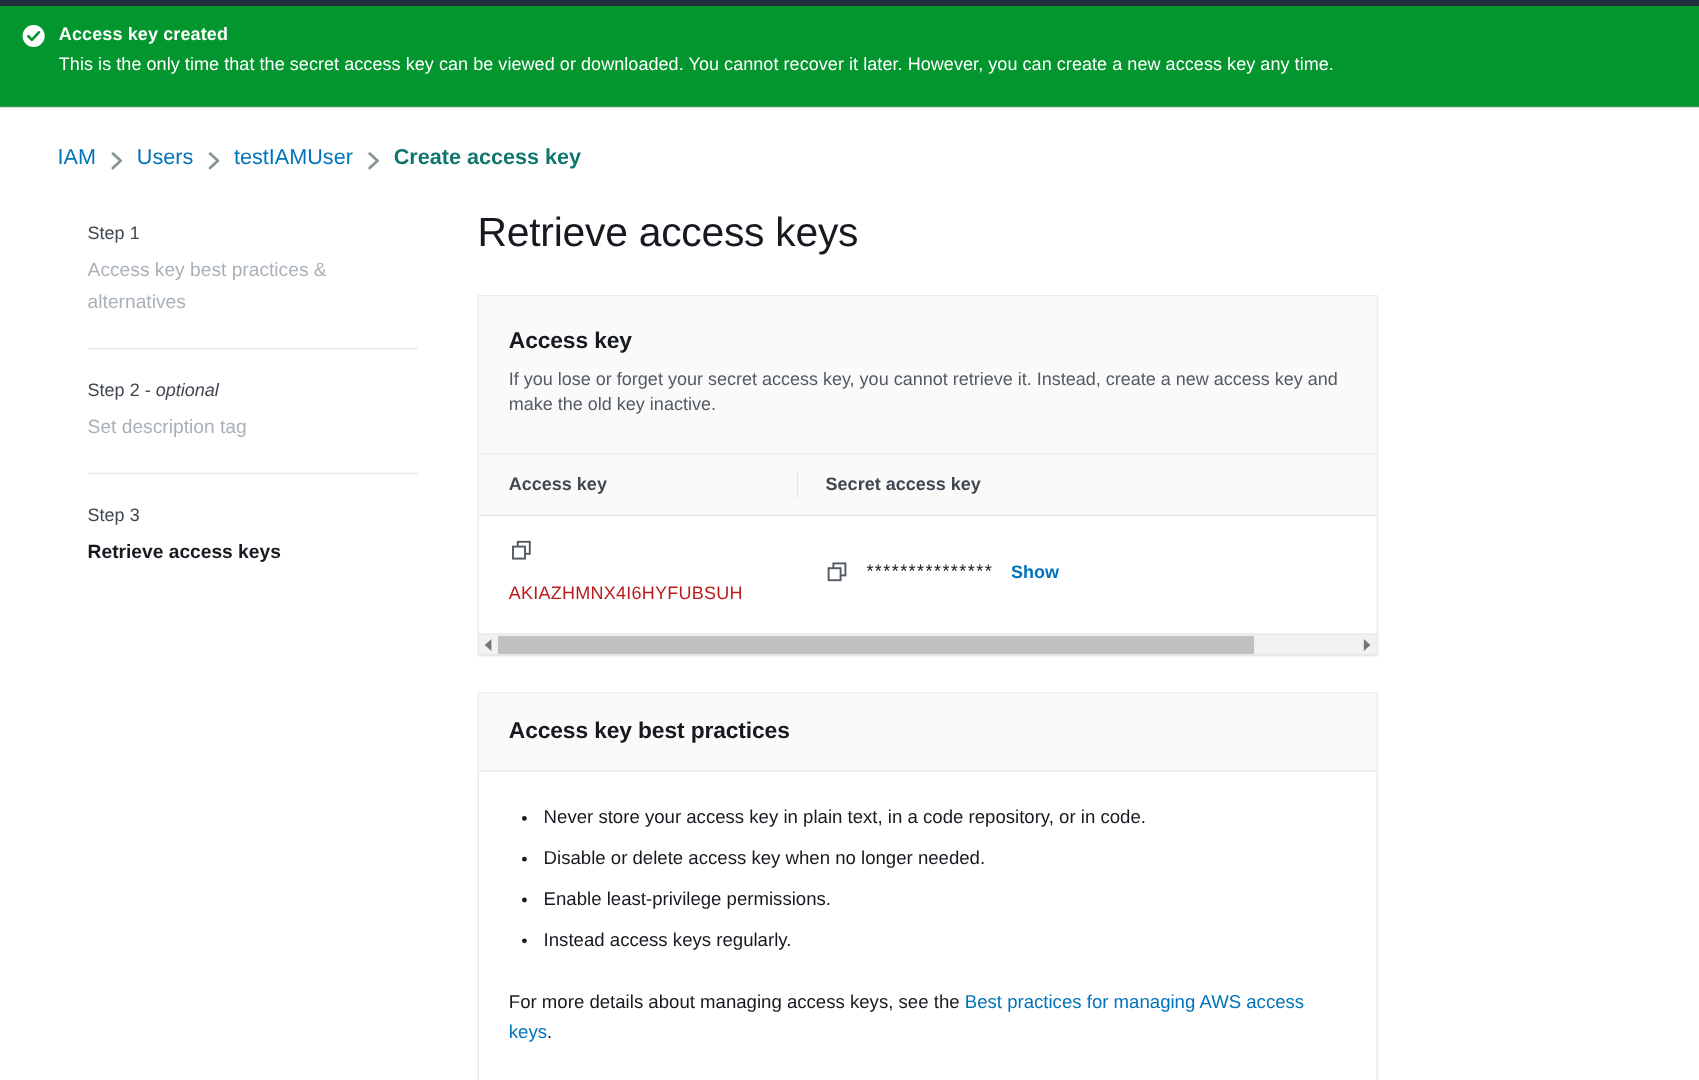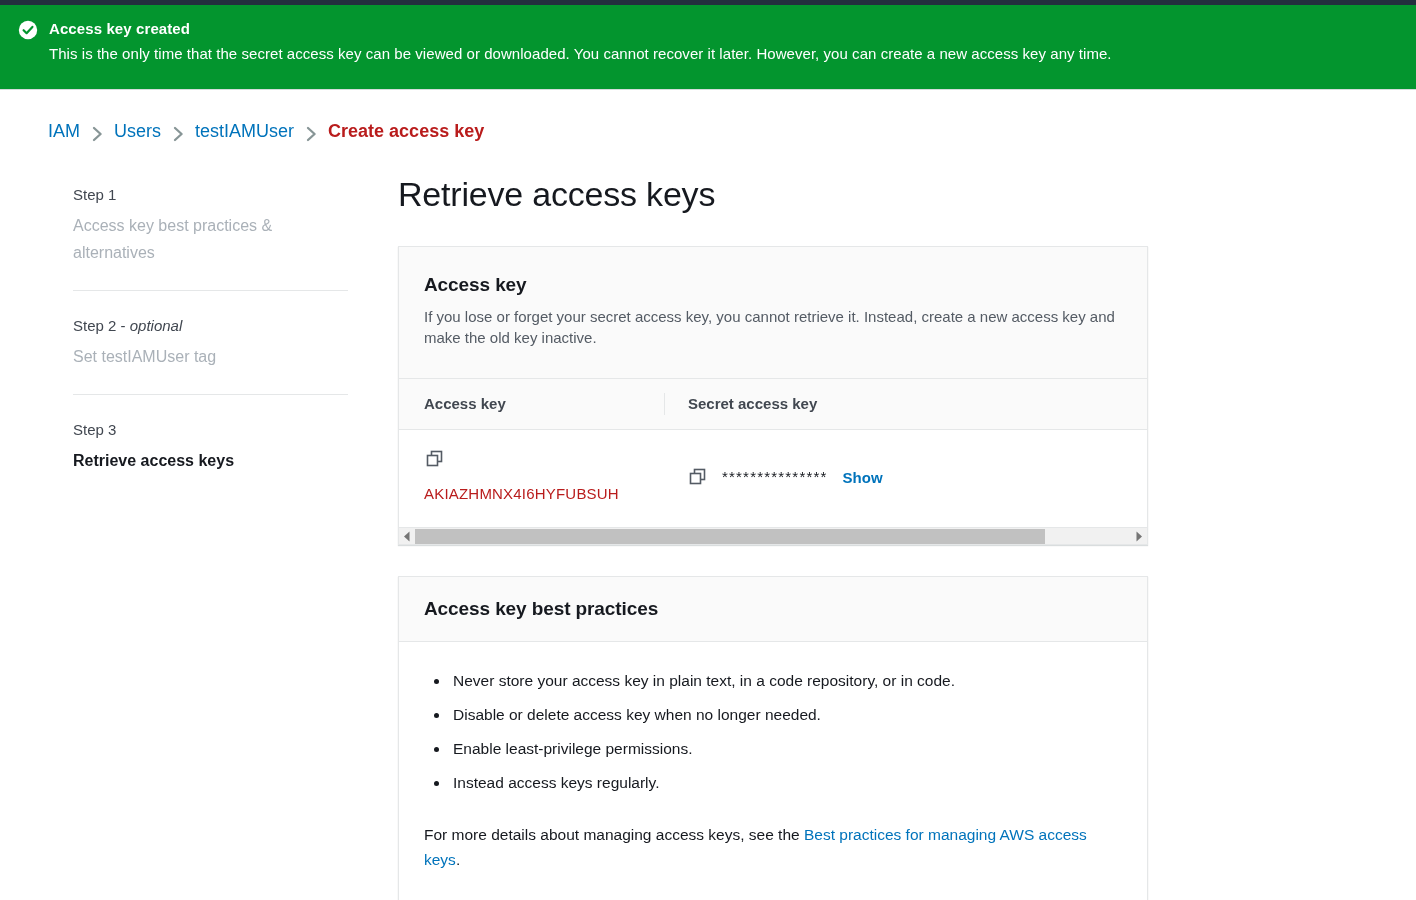--- a/index.html
+++ b/index.html
@@ -61,21 +61,21 @@
     font-size: 18px;
     height: 46px;
   }
   .bc-link {
     color: #0073bb;
     text-decoration: none;
     cursor: pointer;
     white-space: nowrap;
   }
   .bc-current {
-    color: #b91c1c;
+    color: #0f766e;
     font-weight: bold;
     white-space: nowrap;
   }
   .bc-sep {
     display: inline-flex;
     align-items: center;
     justify-content: center;
     width: 34px;
     color: #879596;
   }
@@ -331,21 +331,21 @@
 
   <div class="steps">
 
     <div class="step">
       <div class="step-num">Step 1</div>
       <div class="step-label">Access key best practices &amp; alternatives</div>
     </div>
 
     <div class="step">
       <div class="step-num"><span>Step 2 - </span><i>optional</i></div>
-      <div class="step-label">Set testIAMUser tag</div>
+      <div class="step-label">Set description tag</div>
     </div>
 
     <div class="step active">
       <div class="step-num">Step 3</div>
       <div class="step-label">Retrieve access keys</div>
     </div>
 
   </div>
 
   <div class="main">

